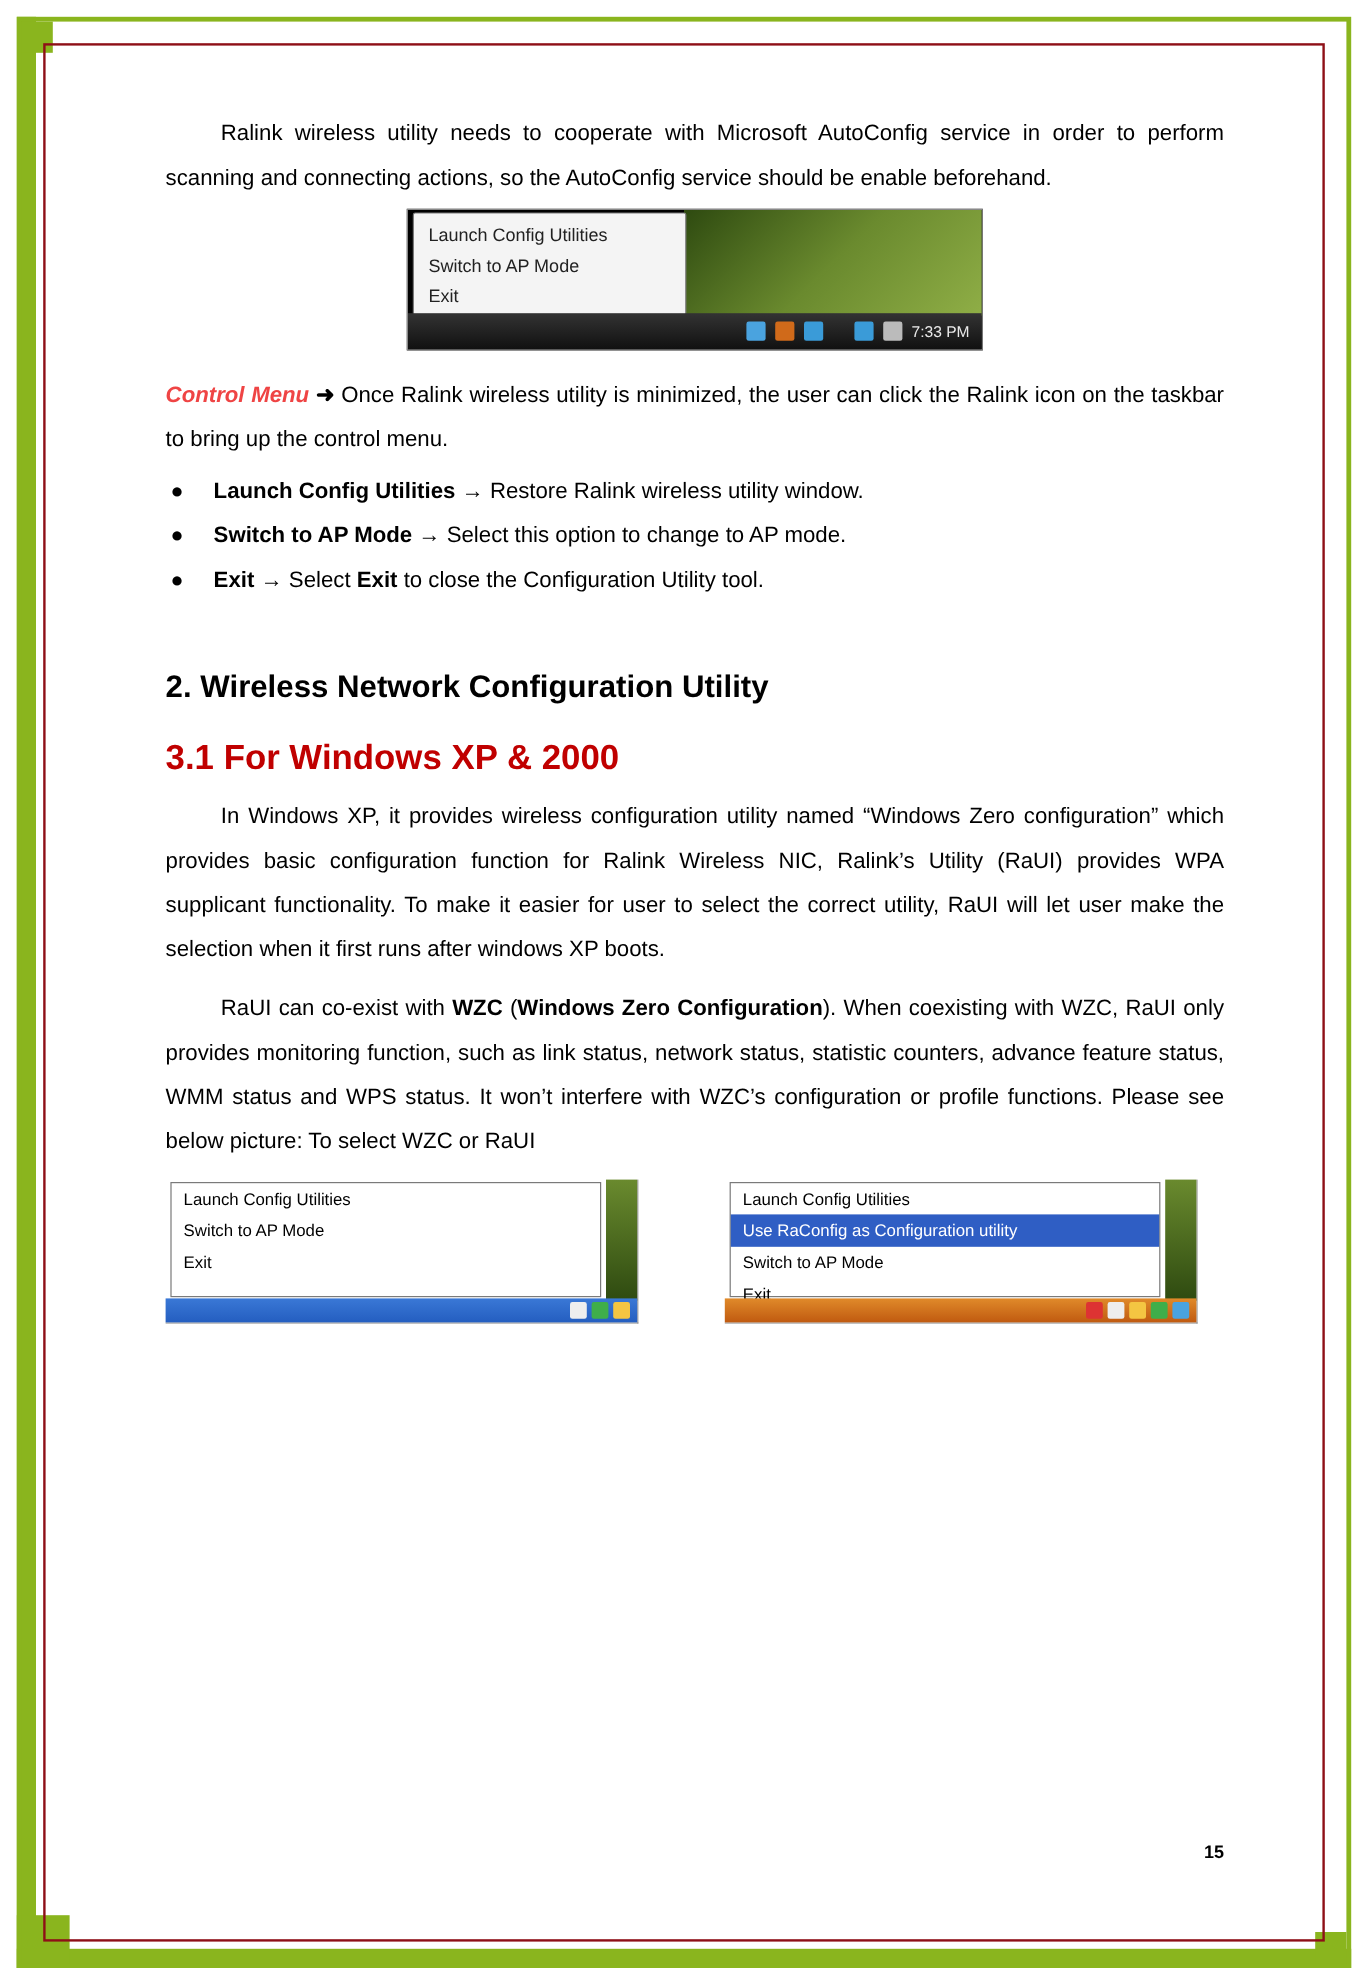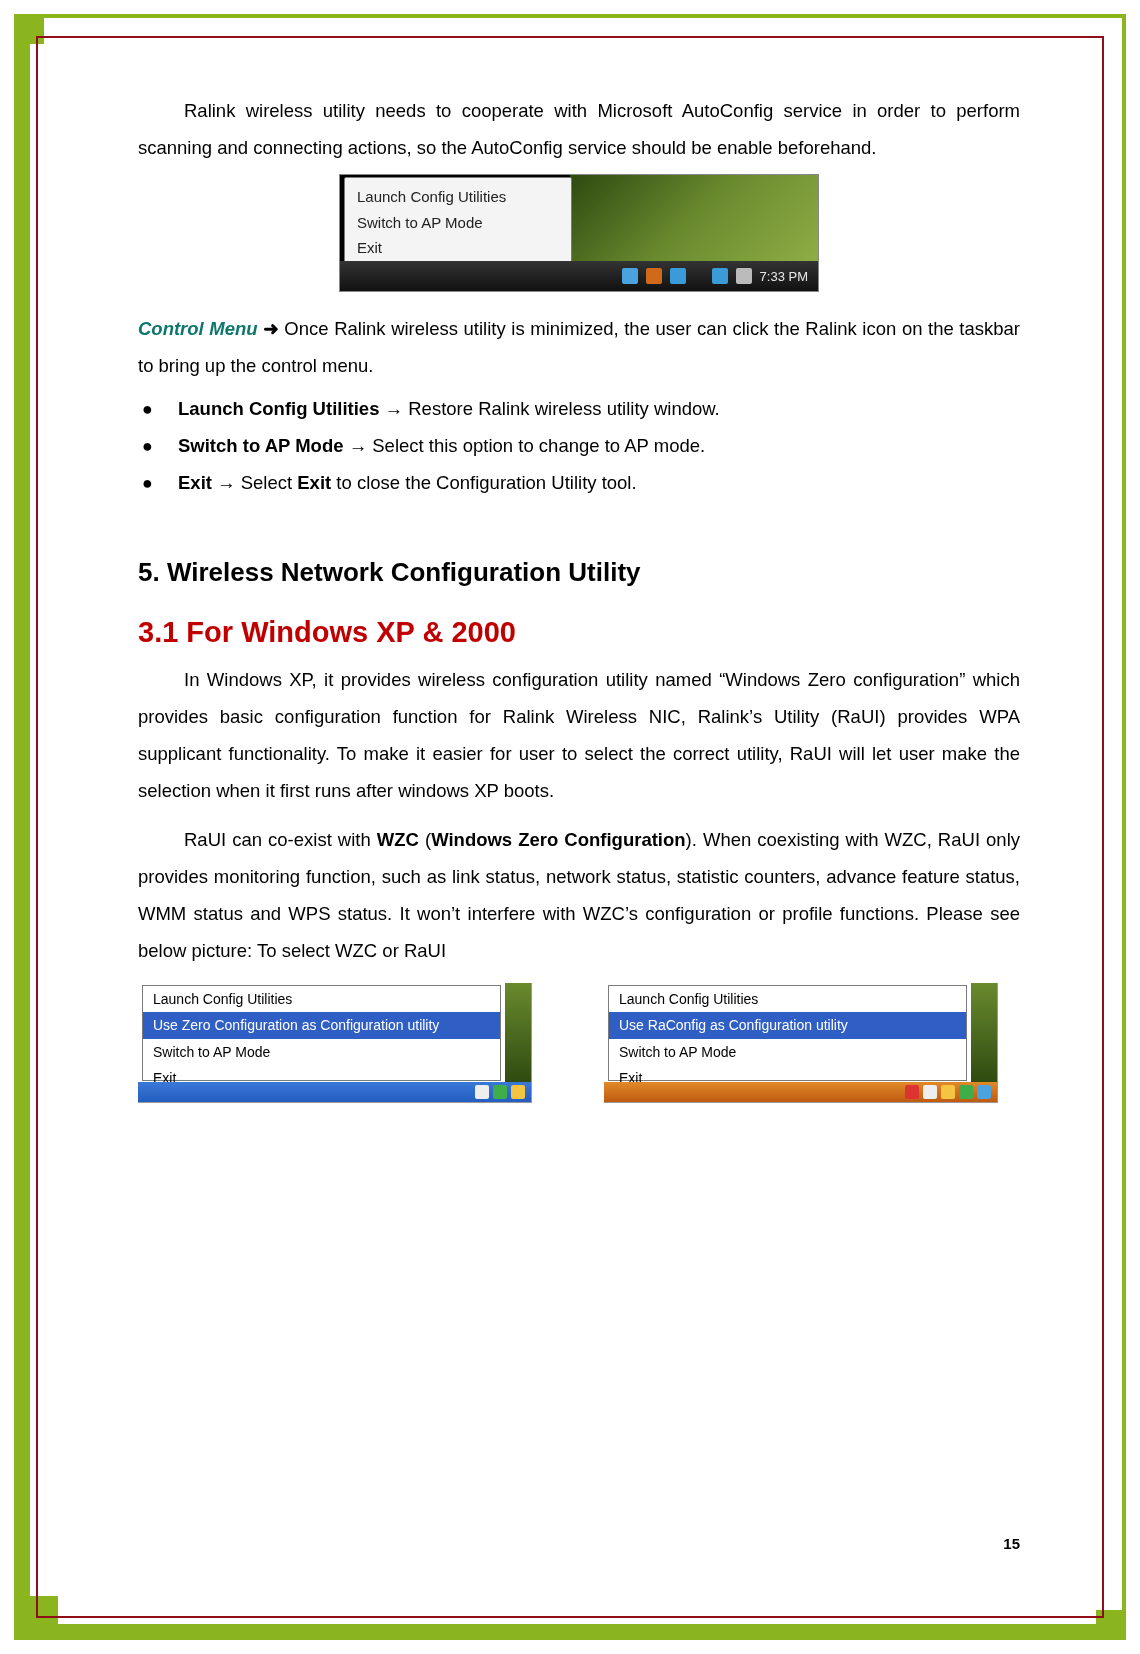--- a/index.html
+++ b/index.html
@@ -42,21 +42,21 @@
     color: #000;
   }
   .para {
     font-size: 18.5px;
     line-height: 2.0;
     text-align: justify;
   }
   .para-indent { text-indent: 46px; margin-top: 12px; }
 
   .control-title {
-    color: #0f766e;
+    color: #ef4444;
     font-weight: bold;
     font-style: italic;
   }
   .arrow-big { font-weight: bold; }
   .bold { font-weight: bold; }
 
   .bullets { margin: 6px 0 8px 0; }
   .bullet-row {
     display: flex;
     font-size: 18.5px;
@@ -206,35 +206,34 @@
     <div class="bullet-row">
       <span class="bullet-dot">●</span>
       <span class="bullet-text">
         <span class="bold">Exit</span>
         <span>→</span>
         <span> Select </span><span class="bold">Exit</span><span> to close the Configuration Utility tool.</span>
       </span>
     </div>
   </div>
 
-  <h2 class="section-h">5.  Wireless Network Configuration Utility</h2>
+  <h2 class="section-h">2.  Wireless Network Configuration Utility</h2>
   <h3 class="sub-h">3.1 For Windows XP &amp; 2000</h3>
 
   <p class="para para-indent">In Windows XP, it provides wireless configuration utility named “Windows Zero configuration” which provides basic configuration function for Ralink Wireless NIC, Ralink’s Utility (RaUI) provides WPA supplicant functionality. To make it easier for user to select the correct utility, RaUI will let user make the selection when it first runs after windows XP boots.</p>
 
   <p class="para para-indent">
     <span>RaUI can co-exist with </span><span class="bold">WZC</span><span> (</span><span class="bold">Windows Zero Configuration</span><span>). When coexisting with WZC, RaUI only provides monitoring function, such as link status, network status, statistic counters, advance feature status, WMM status and WPS status. It won’t interfere with WZC’s configuration or profile functions. Please see below picture: To select WZC or RaUI</span>
   </p>
 
   <div class="xp-row">
     <div class="shot-xp">
       <div class="side"></div>
       <div class="menu">
         <div class="mi">Launch Config Utilities</div>
-        <div class="mi sel">Use Zero Configuration as Configuration utility</div>
         <div class="mi">Switch to AP Mode</div>
         <div class="mi">Exit</div>
       </div>
       <div class="taskbar">
         <span class="xp-tray" style="background:#eee"></span>
         <span class="xp-tray" style="background:#3fae4a"></span>
         <span class="xp-tray" style="background:#f4c542"></span>
       </div>
     </div>
 

